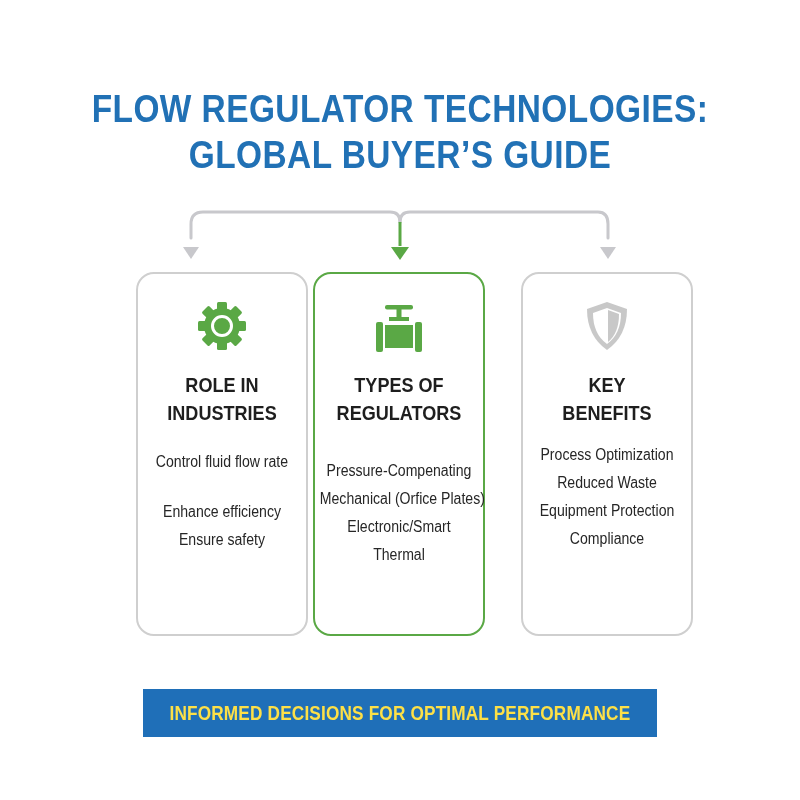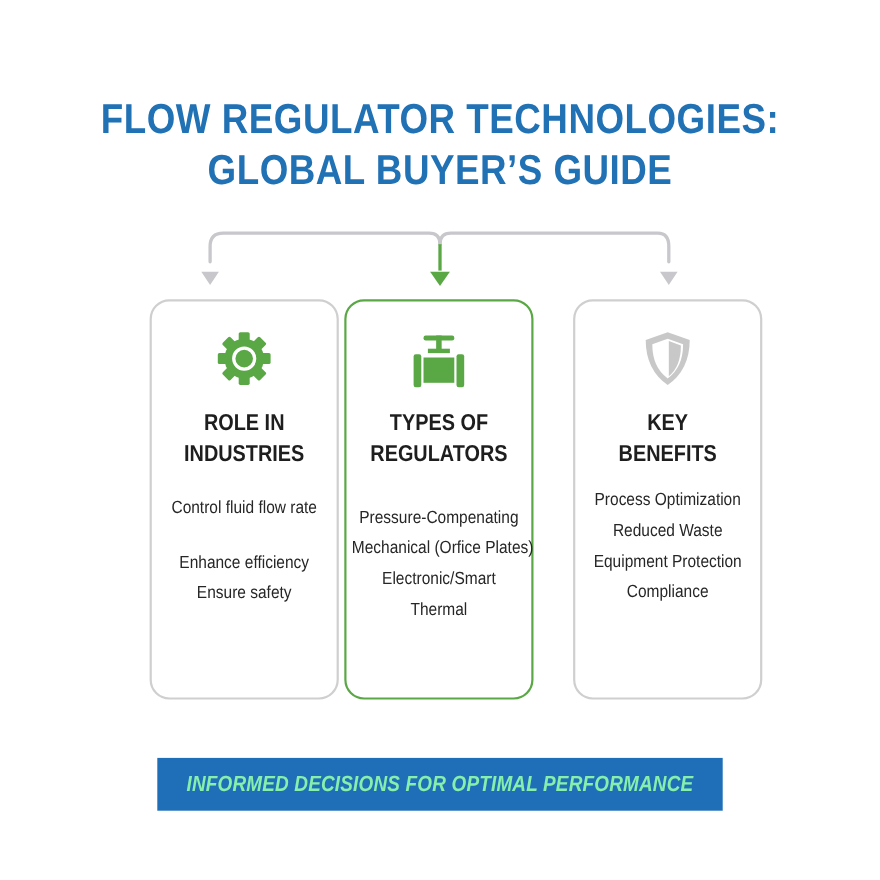--- a/index.html
+++ b/index.html
@@ -74,25 +74,24 @@
     .c2 .body { top: 183px; }
     .c3 .body { top: 167px; }
     .body .line { display: block; white-space: nowrap; }
     .body .gap { display: block; height: 22px; }
 
     .banner {
       position: absolute;
       left: 143px; top: 689px;
       width: 514px; height: 48px;
       background: #1f6fb8;
-      color: #86efac;
+      color: #fde047;
       display: flex;
       align-items: center;
       justify-content: center;
-      font-style: italic;
     }
     .banner span {
       font-family: "Liberation Sans", sans-serif;
       font-weight: bold;
       font-size: 20px;
       letter-spacing: 0.2px;
       transform: scaleX(0.86);
       white-space: nowrap;
     }
   </style>

